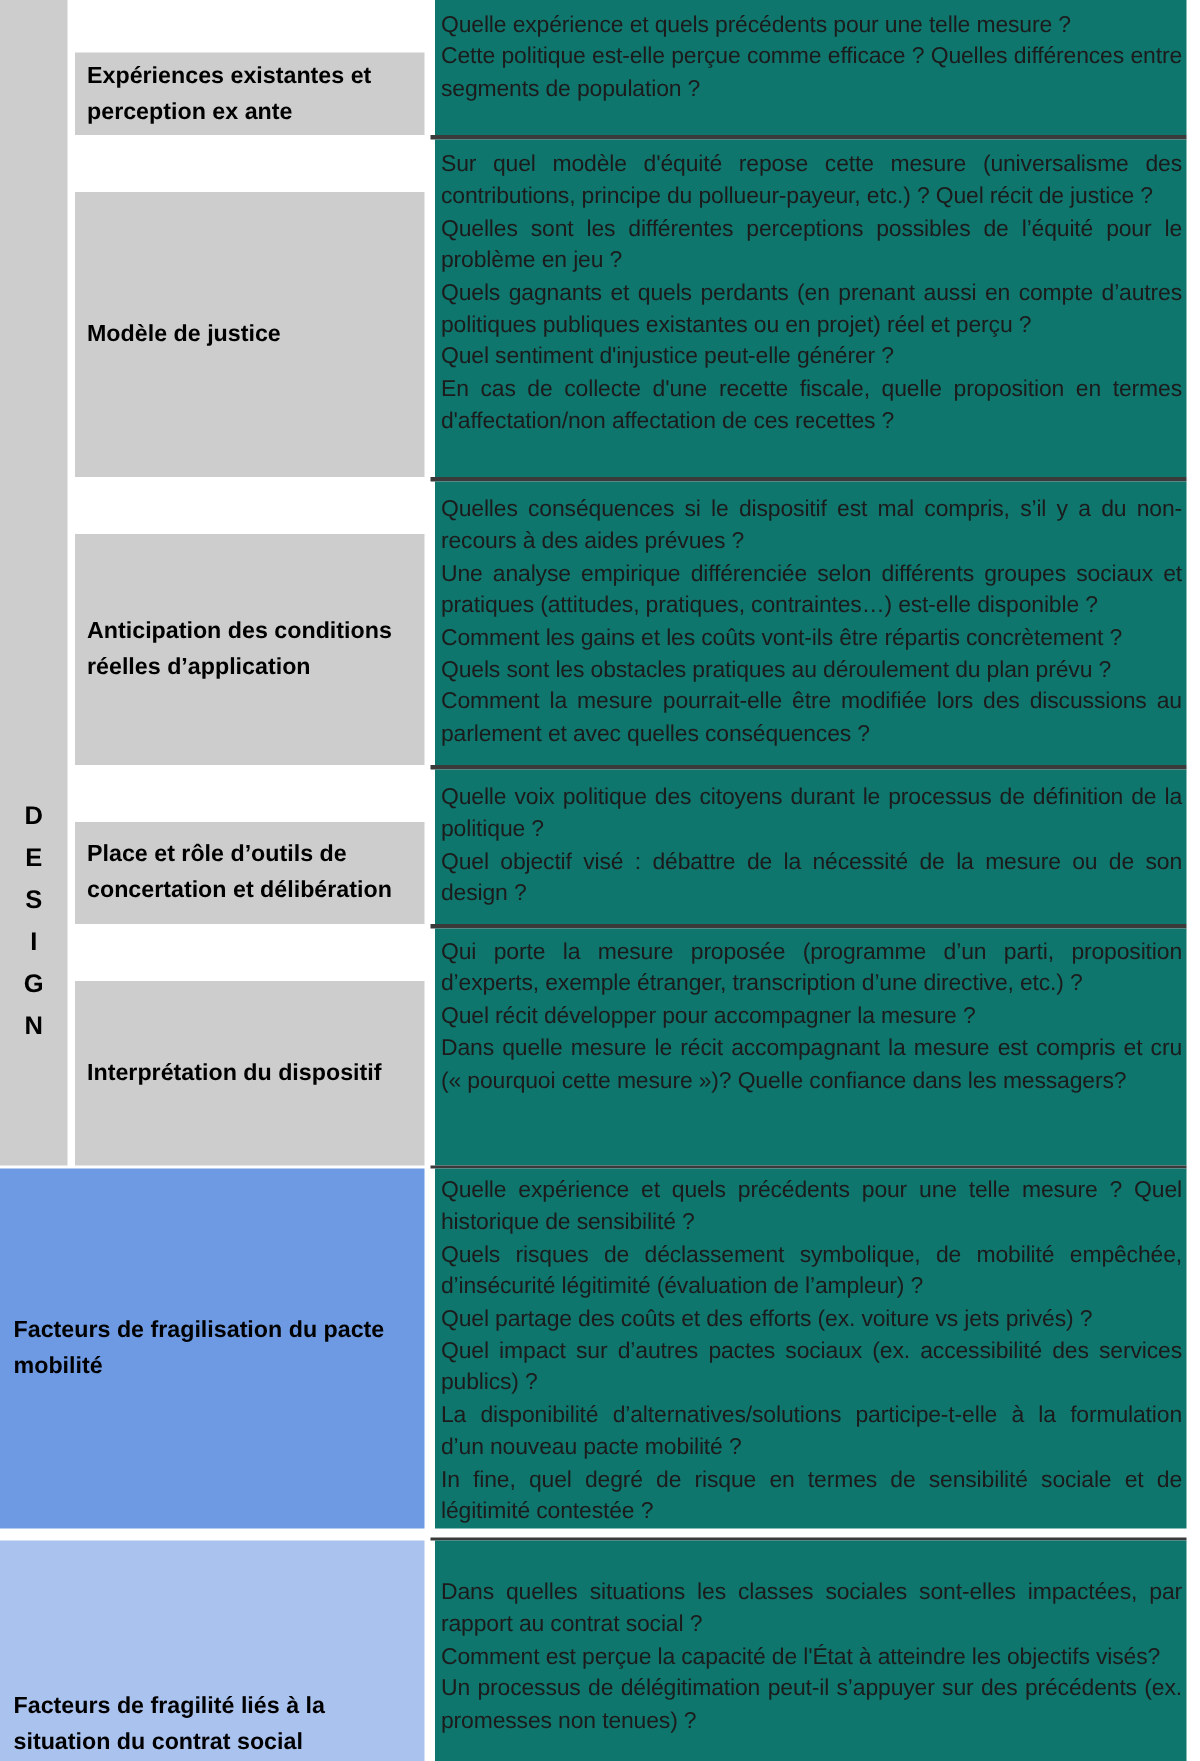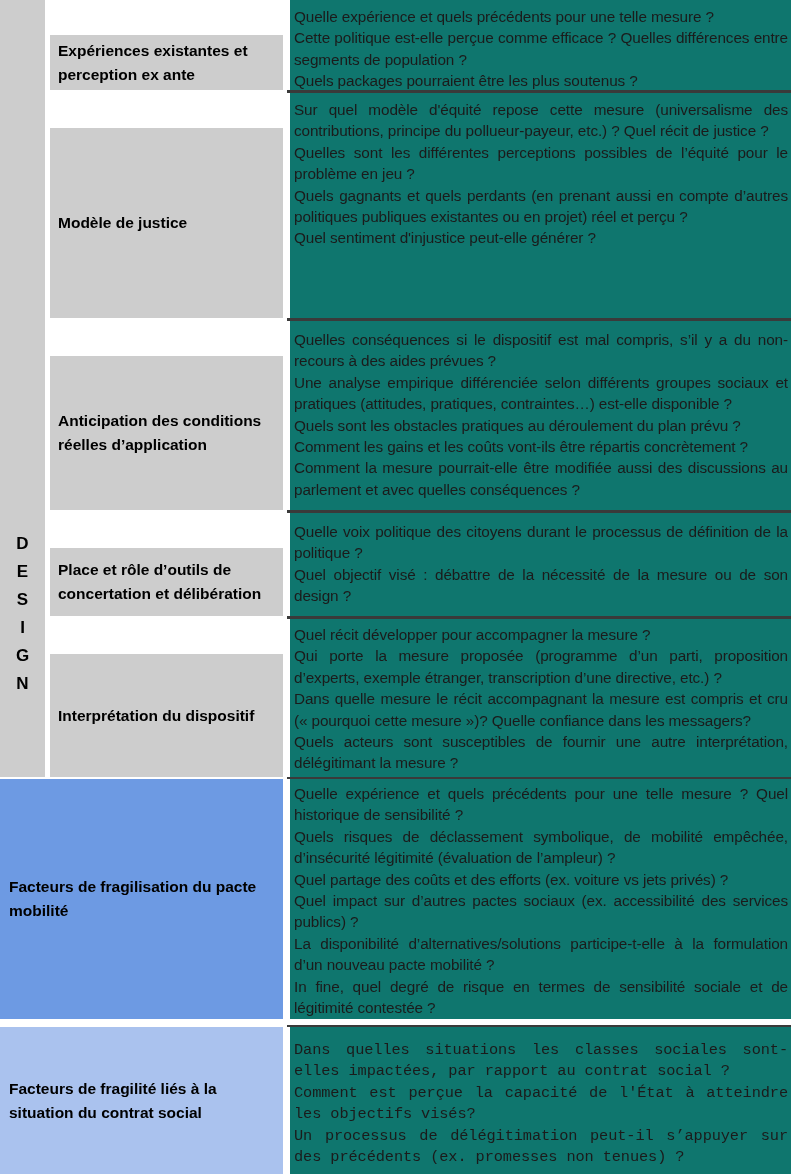--- a/index.html
+++ b/index.html
@@ -46,21 +46,21 @@
   }
   
   .blue-cat{
     grid-column:1/4;
     display:flex;flex-direction:column;justify-content:center;
     padding:0 14px 0 9px;
     font-weight:bold;font-size:15.5px;line-height:24px;color:#000;
     overflow:hidden;
   }
   .blue-strong{background:var(--c-blue_strong);}
-  .blue-light{background:var(--c-blue_light);}
+  .blue-light{background:var(--c-blue_light);justify-content:flex-end;}
   
   .q{
     grid-column:5/6;
     background:#0f766e;
     font-size:15.3px;line-height:21.4px;
     letter-spacing:-0.1px;
     text-align:justify;
     padding:6px 3px 0 4px;
     overflow:hidden;
   }
@@ -75,21 +75,21 @@
     margin-left:4px;
   }
   .s2{grid-row:2}.s4{grid-row:4}.s6{grid-row:6}.s8{grid-row:8}.s10{grid-row:10}
   .s12{grid-row:12;background:transparent;display:flex;flex-direction:column;justify-content:flex-end;}
   .s12 .line{height:2px;background:var(--c-rule);}
   
   .pt14{}
   .pt8{padding-top:8px;}
   .pt5{padding-top:5px;}
   .pt4{padding-top:4px;}
-  .pt13{padding-top:13px;font-family:Liberation Mono, monospace;}
+  .pt13{padding-top:24px;}
 </style>
 </head>
 <body>
 
 <div class="table">
 
   <div class="design-cell">
     <div class="design-stack">
       <span>D</span>
       <span>E</span>
@@ -99,64 +99,63 @@
       <span>N</span>
     </div>
   </div>
 
   <div class="cat r1">
     <span>Expériences existantes et perception ex ante</span>
   </div>
   <div class="q r1">
     <p>Quelle expérience et quels précédents pour une telle mesure ?</p>
     <p>Cette politique est-elle perçue comme efficace ? Quelles différences entre segments de population ?</p>
-    <p>Quels packages pourraient être les plus soutenus ?</p>
   </div>
   <div class="sep s2"></div>
 
   <div class="cat r3">
     <span>Modèle de justice</span>
   </div>
   <div class="q r3 pt14">
     <p>Sur quel modèle d'équité repose cette mesure (universalisme des contributions, principe du pollueur-payeur, etc.) ? Quel récit de justice ?</p>
     <p>Quelles sont les différentes perceptions possibles de l’équité pour le problème en jeu ?</p>
     <p>Quels gagnants et quels perdants (en prenant aussi en compte d’autres politiques publiques existantes ou en projet) réel et perçu ?</p>
     <p>Quel sentiment d'injustice peut-elle générer ?</p>
+    <p>En cas de collecte d'une recette fiscale, quelle proposition en termes d'affectation/non affectation de ces recettes ?</p>
   </div>
   <div class="sep s4"></div>
 
   <div class="cat r5">
     <span>Anticipation des conditions réelles d’application</span>
   </div>
   <div class="q r5 pt8">
     <p>Quelles conséquences si le dispositif est mal compris, s’il y a du non-recours à des aides prévues ?</p>
     <p>Une analyse empirique différenciée selon différents groupes sociaux et pratiques (attitudes, pratiques, contraintes…) est-elle disponible ?</p>
+    <p>Comment les gains et les coûts vont-ils être répartis concrètement ?</p>
     <p>Quels sont les obstacles pratiques au déroulement du plan prévu ?</p>
-    <p>Comment les gains et les coûts vont-ils être répartis concrètement ?</p>
-    <p>Comment la mesure pourrait-elle être modifiée aussi des discussions au parlement et avec quelles conséquences ?</p>
+    <p>Comment la mesure pourrait-elle être modifiée lors des discussions au parlement et avec quelles conséquences ?</p>
   </div>
   <div class="sep s6"></div>
 
   <div class="cat r7">
     <span>Place et rôle d’outils de concertation et délibération</span>
   </div>
   <div class="q r7 pt8">
     <p>Quelle voix politique des citoyens durant le processus de définition de la politique ?</p>
     <p>Quel objectif visé : débattre de la nécessité de la mesure ou de son design ?</p>
   </div>
   <div class="sep s8"></div>
 
   <div class="cat r9">
     <span>Interprétation du dispositif</span>
   </div>
   <div class="q r9 pt5">
+    <p>Qui porte la mesure proposée (programme d’un parti, proposition d’experts, exemple étranger, transcription d’une directive, etc.) ?</p>
     <p>Quel récit développer pour accompagner la mesure ?</p>
-    <p>Qui porte la mesure proposée (programme d’un parti, proposition d’experts, exemple étranger, transcription d’une directive, etc.) ?</p>
     <p>Dans quelle mesure le récit accompagnant la mesure est compris et cru (« pourquoi cette mesure »)? Quelle confiance dans les messagers?</p>
-    <p>Quels acteurs sont susceptibles de fournir une autre interprétation, délégitimant la mesure ?</p>
   </div>
   <div class="sep s10"></div>
 
   <div class="blue-cat blue-strong r11">
     <span>Facteurs de fragilisation du pacte mobilité</span>
   </div>
   <div class="q r11 pt4">
     <p>Quelle expérience et quels précédents pour une telle mesure ? Quel historique de sensibilité ?</p>
     <p>Quels risques de déclassement symbolique, de mobilité empêchée, d’insécurité légitimité (évaluation de l’ampleur) ?</p>
     <p>Quel partage des coûts et des efforts (ex. voiture vs jets privés) ?</p>

